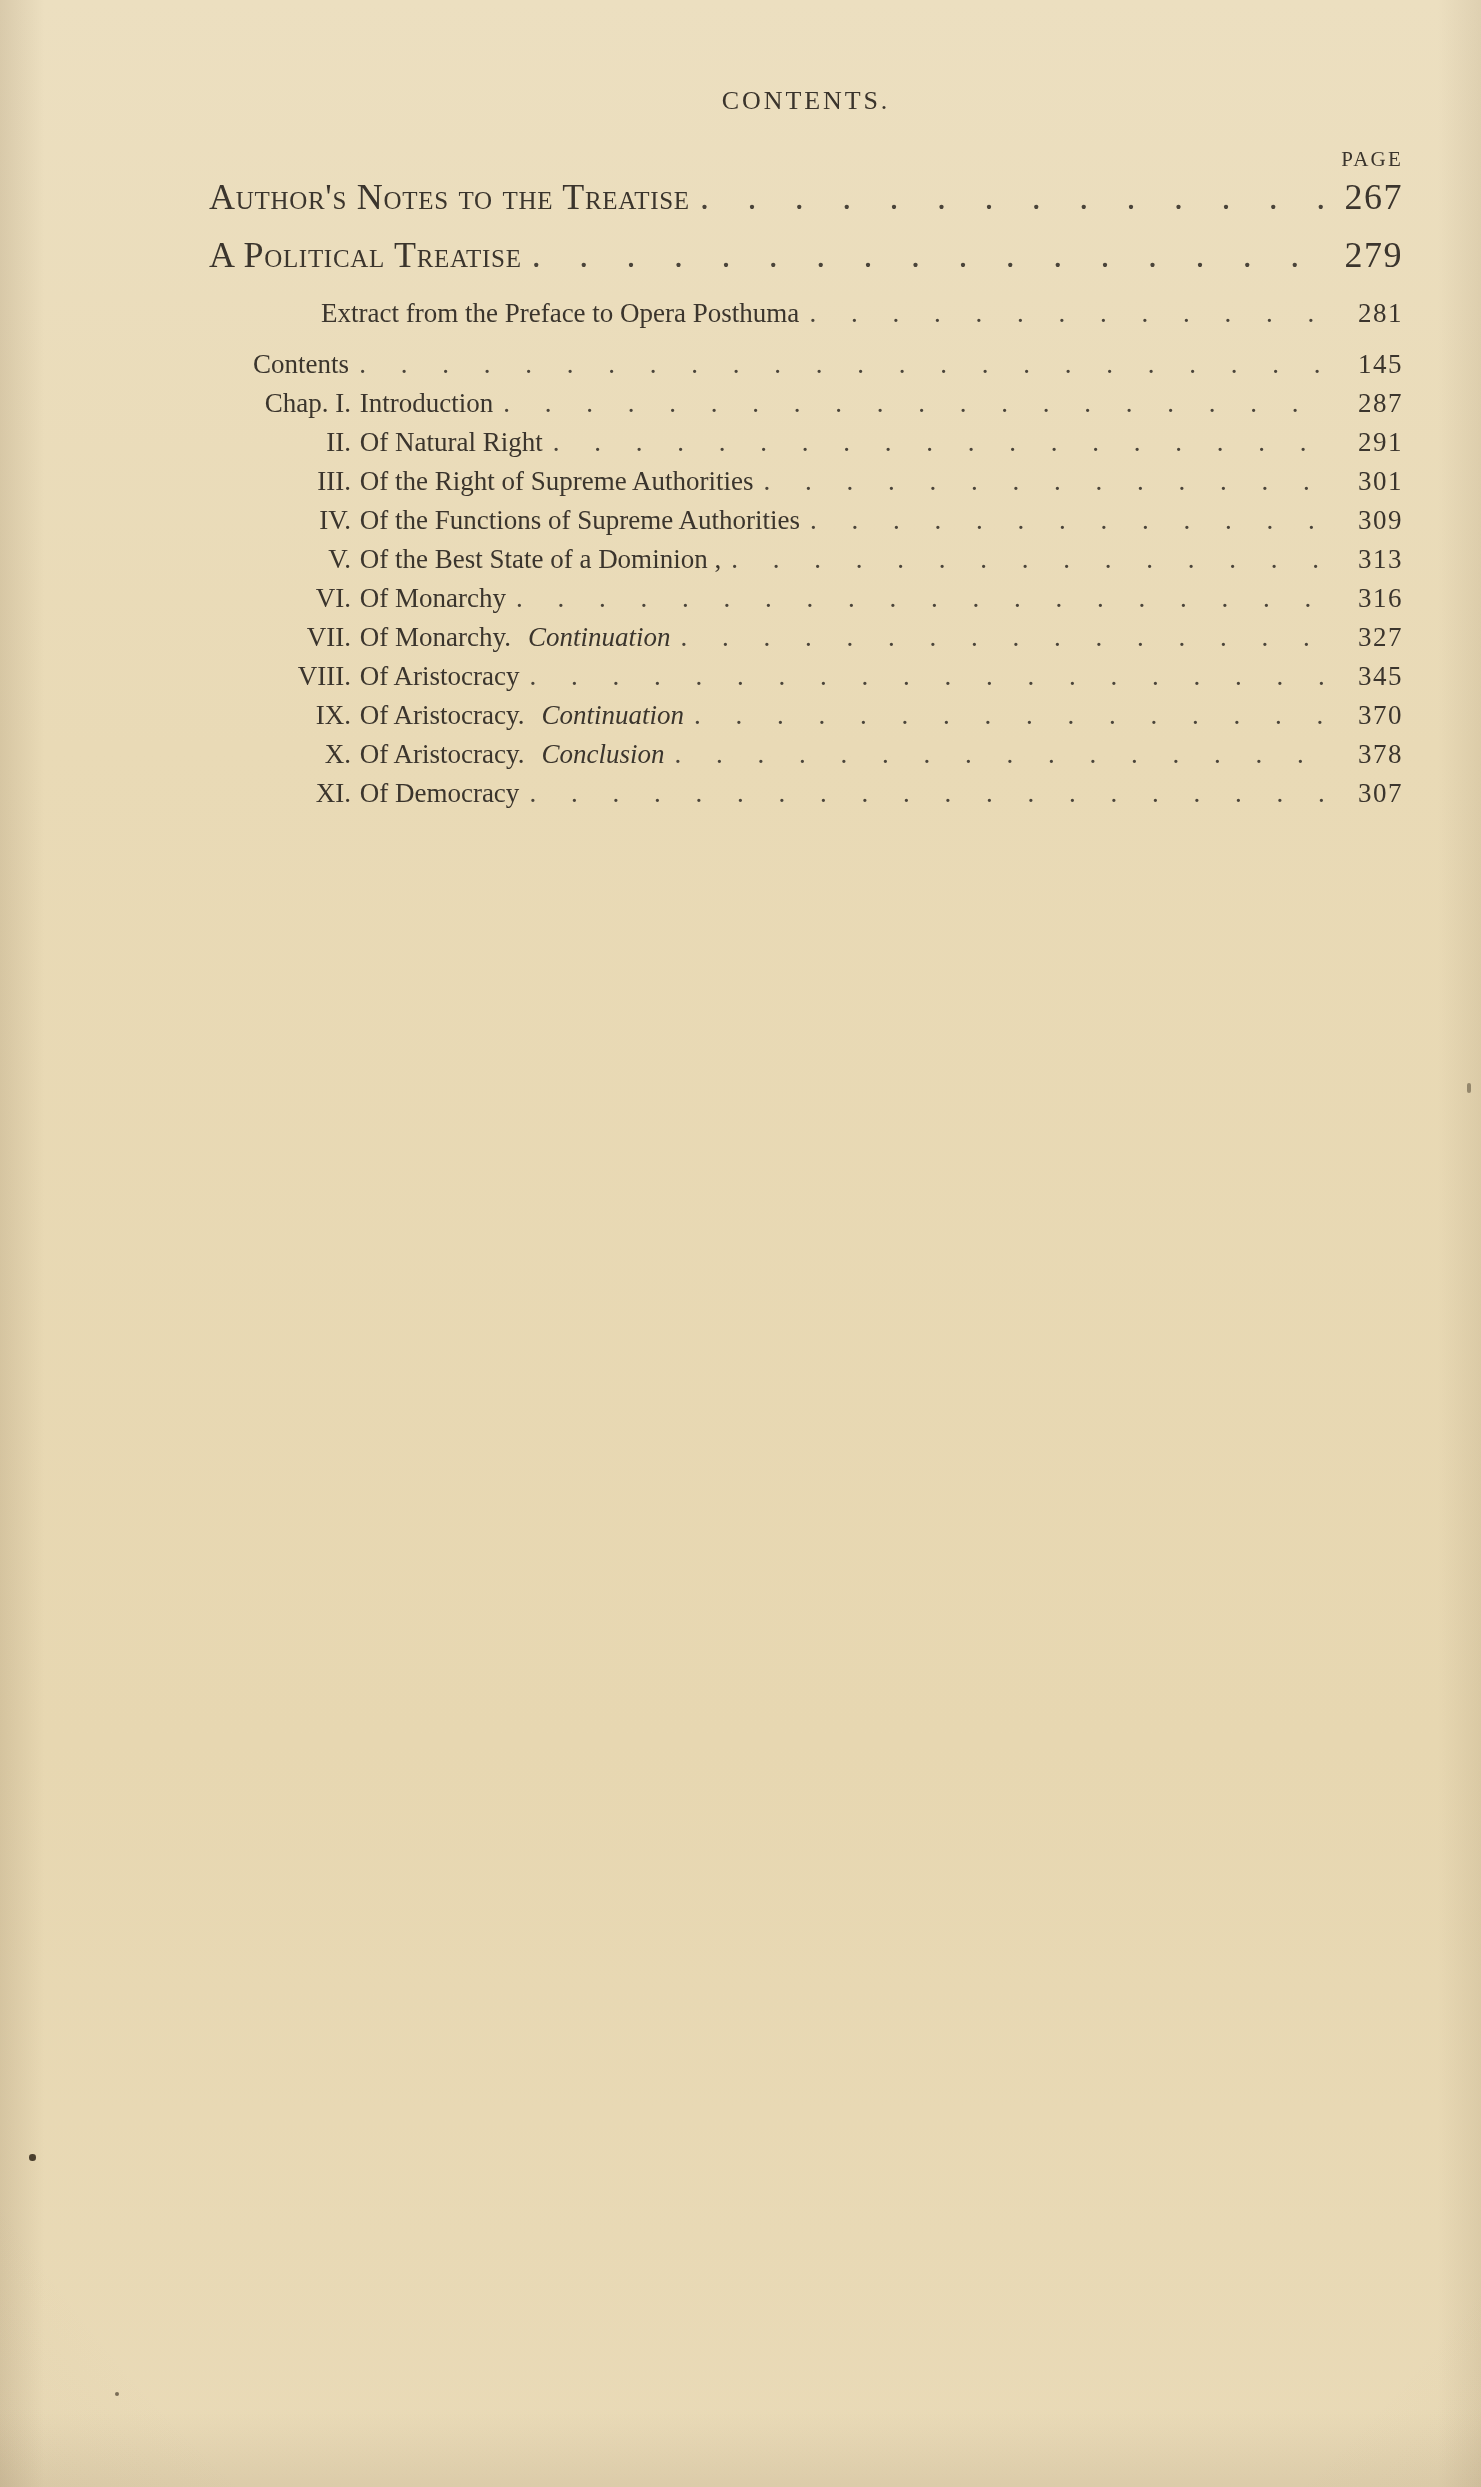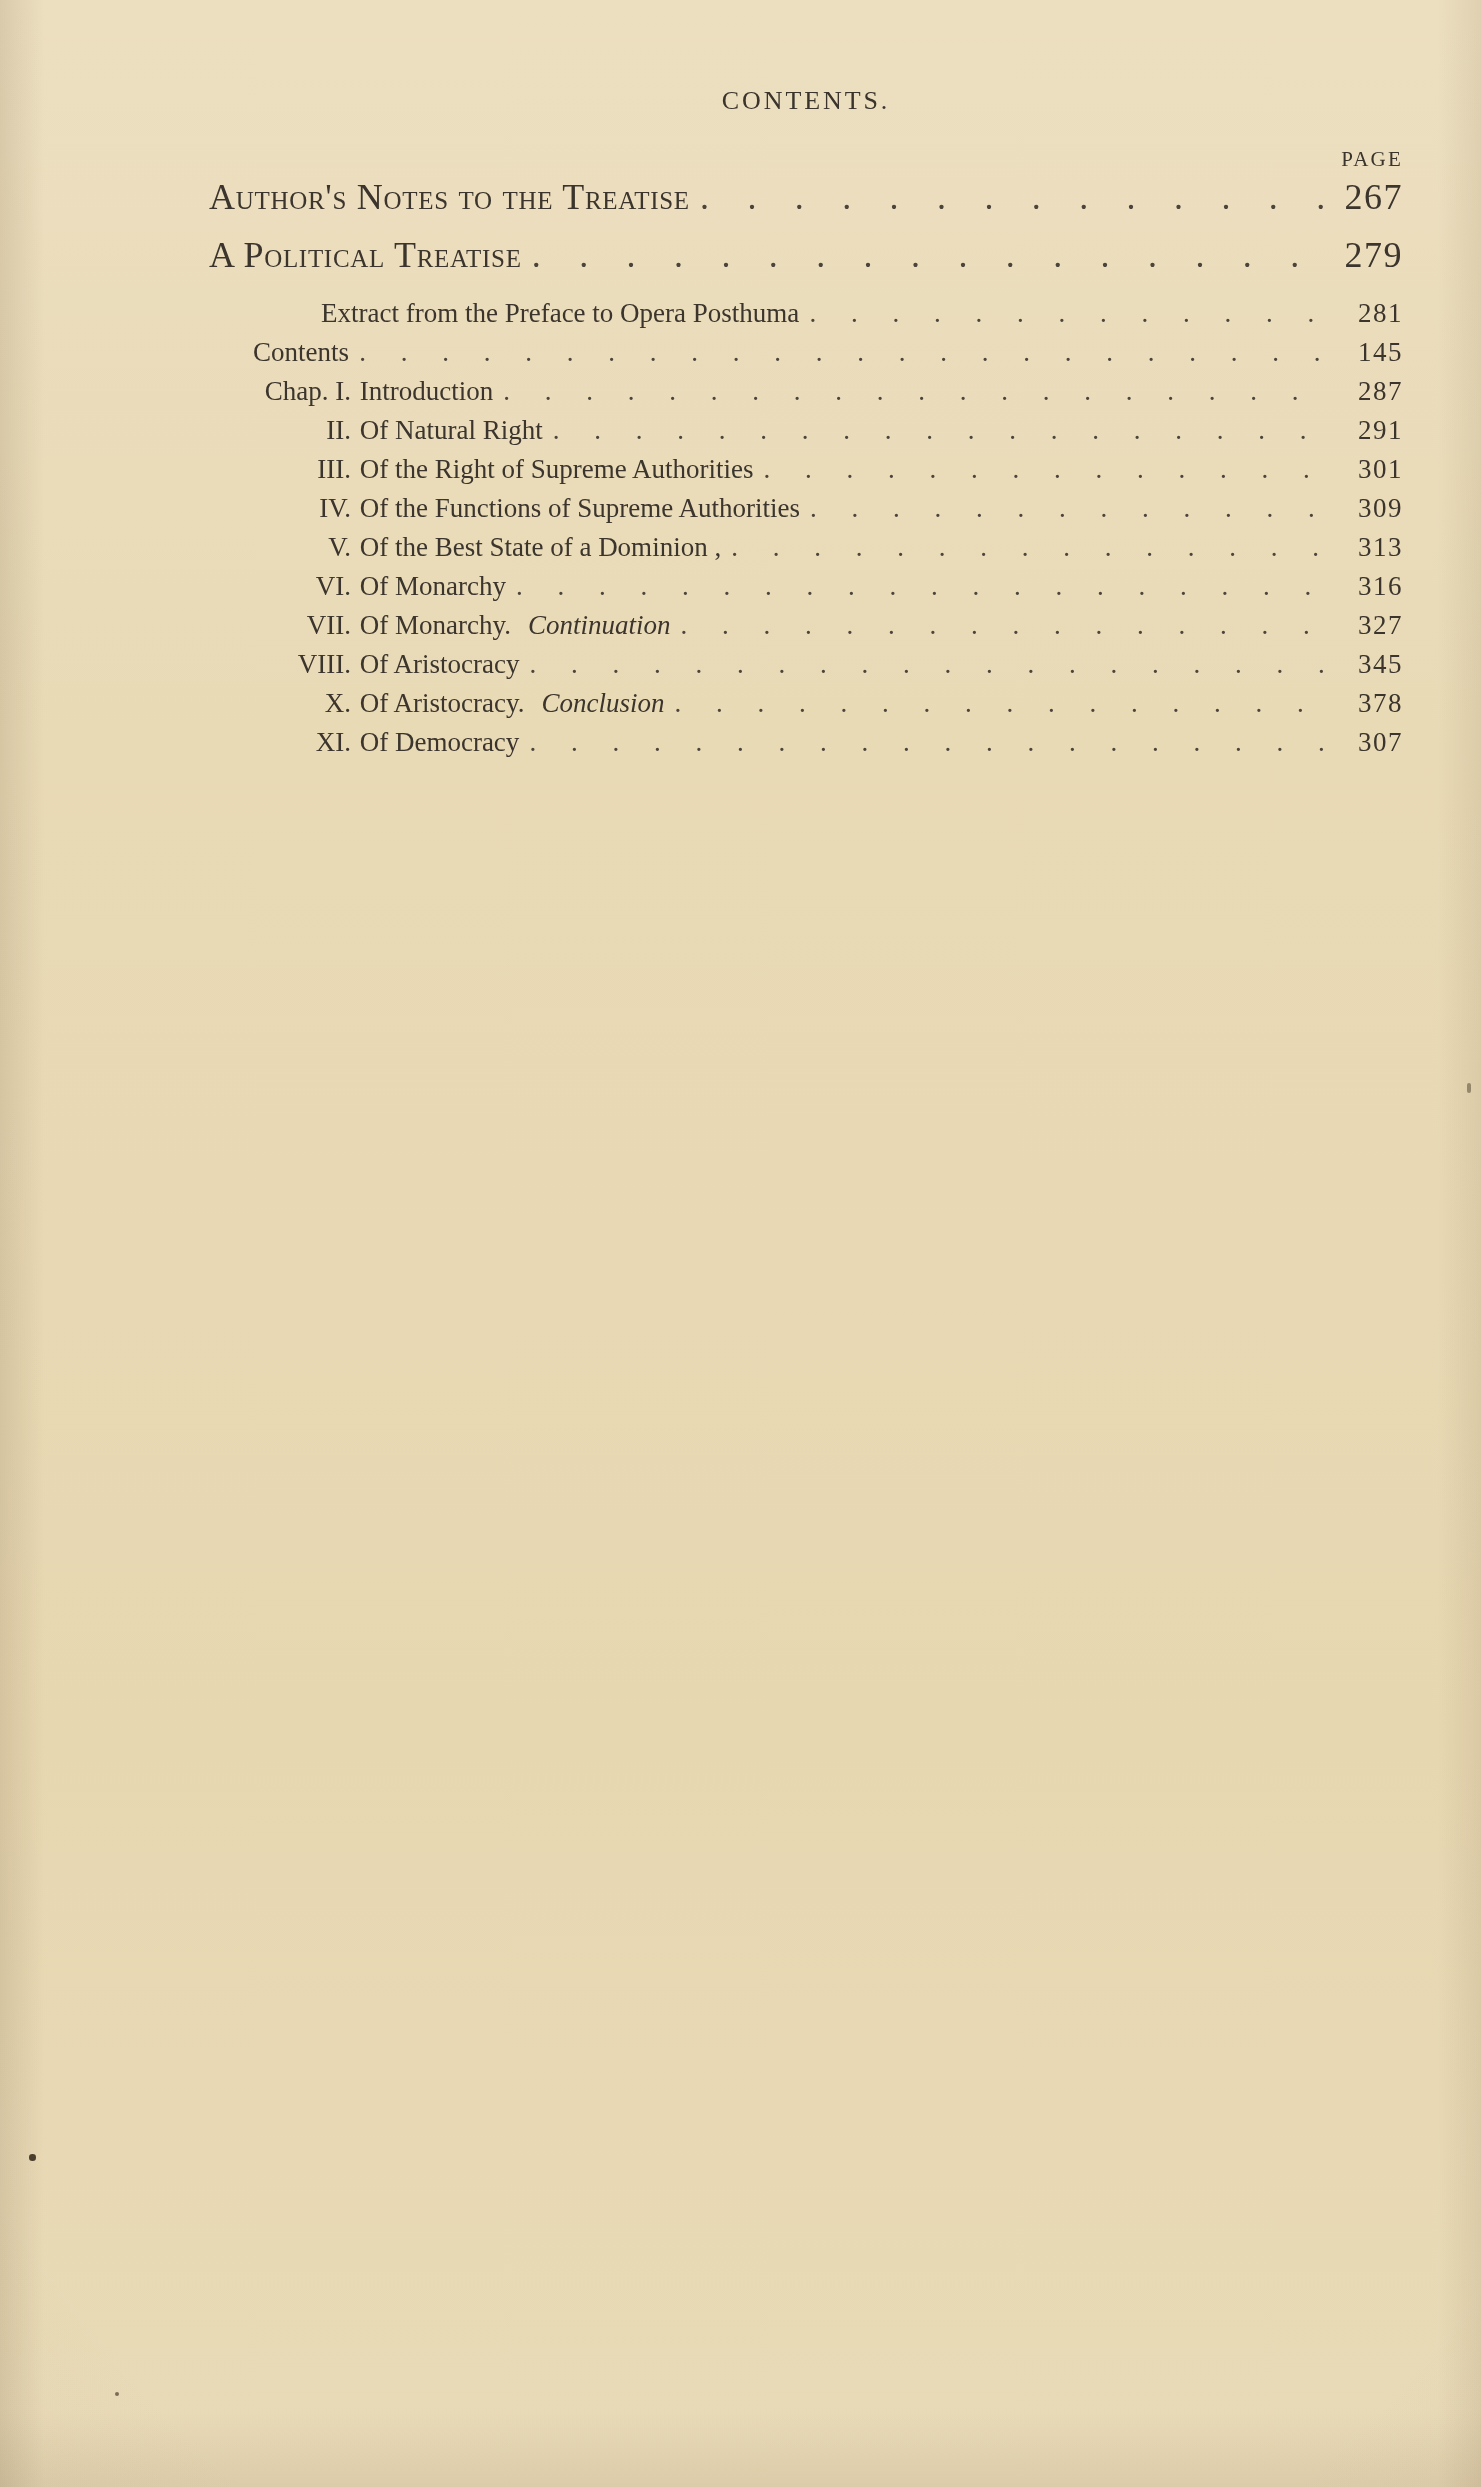--- a/index.html
+++ b/index.html
@@ -62,21 +62,21 @@
     font-size: 27px;
     line-height: 39px;
     color: #3b352d;
   }
   .entry.sc {
     font-variant: small-caps;
     font-size: 36px;
     letter-spacing: 0.7px;
     margin-bottom: 19px;
   }
-  .entry.ind1 .title { margin-left: 44px; }
+  .entry.ind1 .title { margin-left: 44px; margin-top: 12px; }
   .entry.ind2 .title { margin-left: 112px; }
   .chap {
     flex: none;
     width: 142px;
     padding-right: 8.7px;
     text-align: right;
     white-space: nowrap;
   }
   .title {
     flex: none;
@@ -185,20 +185,26 @@
           <span class="dots"></span>
           <span class="pagenum">327</span>
         </div>
         <div class="entry">
           <span class="chap">VIII.</span>
           <span class="title"><span>Of Aristocracy</span></span>
           <span class="dots"></span>
           <span class="pagenum">345</span>
         </div>
         <div class="entry">
+          <span class="chap">IX.</span>
+          <span class="title"><span>Of Aristocracy.</span><em>Continuation</em></span>
+          <span class="dots"></span>
+          <span class="pagenum">370</span>
+        </div>
+        <div class="entry">
           <span class="chap">X.</span>
           <span class="title"><span>Of Aristocracy.</span><em>Conclusion</em></span>
           <span class="dots"></span>
           <span class="pagenum">378</span>
         </div>
         <div class="entry">
           <span class="chap">XI.</span>
           <span class="title"><span>Of Democracy</span></span>
           <span class="dots"></span>
           <span class="pagenum">307</span>

